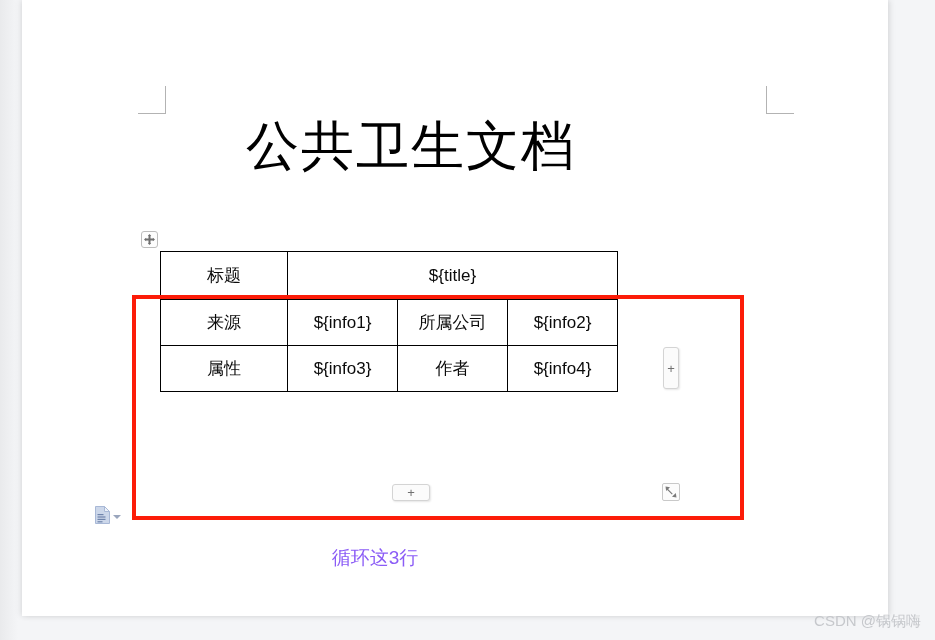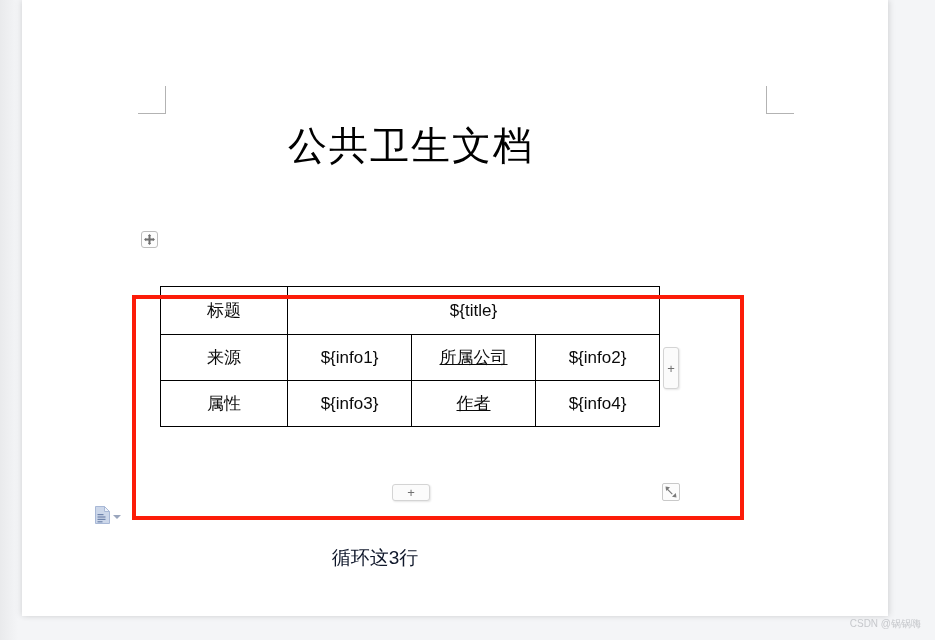--- a/index.html
+++ b/index.html
@@ -46,53 +46,52 @@
   .corner.tr .v { left: 0; top: 0; }
   .corner.tr .h { right: 0; bottom: 0; }
 
   
   #doc-title {
     position: absolute;
     left: 138px; top: 118px;
     width: 502px;
     text-align: center;
     font-family: "Liberation Serif", "DejaVu Serif", serif;
-    font-size: 39px;
+    font-size: 53px;
     line-height: 56px;
     letter-spacing: 2px;
     color: #000000;
     white-space: nowrap;
   }
 
   
   #doc-table {
     position: absolute;
     left: 138px; top: 251px;
-    width: 500px;
+    width: 458px;
     border-collapse: collapse;
     table-layout: fixed;
-    margin-top: 35px;
   }
   #doc-table td {
     border: 1.4px solid #000000;
     font-family: "Liberation Sans", "DejaVu Sans", sans-serif;
     font-size: 17px;
     color: #0b0b0b;
     text-align: center;
     vertical-align: middle;
     padding: 0;
   }
   .r-head td { height: 48px; }
   .r-mid td  { height: 46px; border-radius: 9px; }
   .r-img td  { height: 90px; }
   .r-img td.lbl { vertical-align: top; padding-top: 12px; }
 
   .c-label { width: 127px; }
   .c-b     { width: 125px; }
-  .c-c     { width: 125px; text-decoration: underline; }
+  .c-c     { width: 125px; }
   .c-d     { width: 125px; }
 
   
   .move-handle {
     position: absolute;
     left: 119px; top: 231px;
     width: 17px; height: 17px;
     border: 1px solid #bdbdbd;
     border-radius: 3px;
     background: #fdfdfd;
@@ -151,30 +150,30 @@
     width: 612px; height: 225px;
     border: 4px solid #fc1c08;
   }
   #red-note {
     position: absolute;
     left: 138px; top: 545px;
     width: 430px;
     text-align: center;
     font-family: "Liberation Sans", "DejaVu Sans", sans-serif;
     font-size: 19px;
-    color: #0f172a;
+    color: #8b5cf6;
     white-space: nowrap;
   }
 
   
   #watermark {
     position: absolute;
     right: 14px; bottom: 9px;
     font-family: "Liberation Sans", "DejaVu Sans", sans-serif;
-    font-size: 10px;
+    font-size: 15px;
     color: #c6c8cc;
     white-space: nowrap;
   }
 </style>
 </head>
 <body>
 
 <div id="app">
 
   <div id="page">

